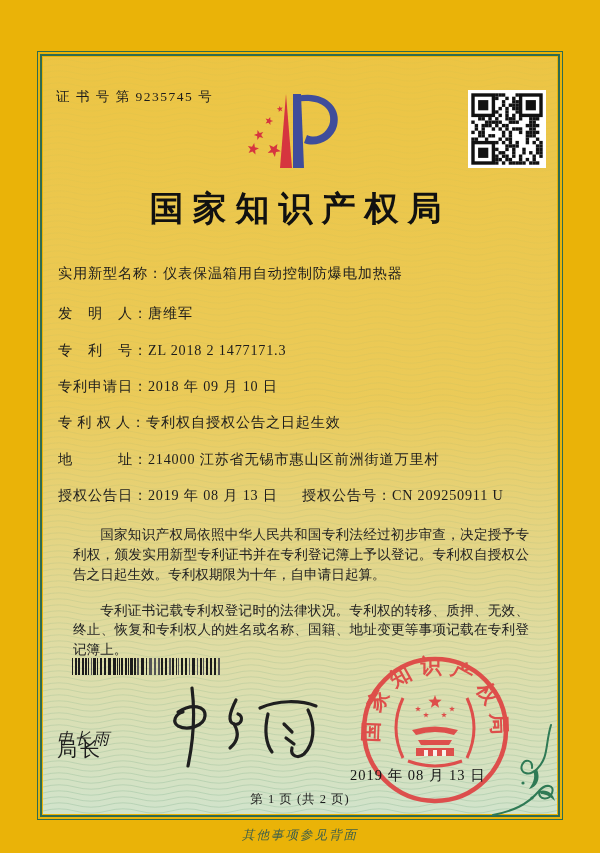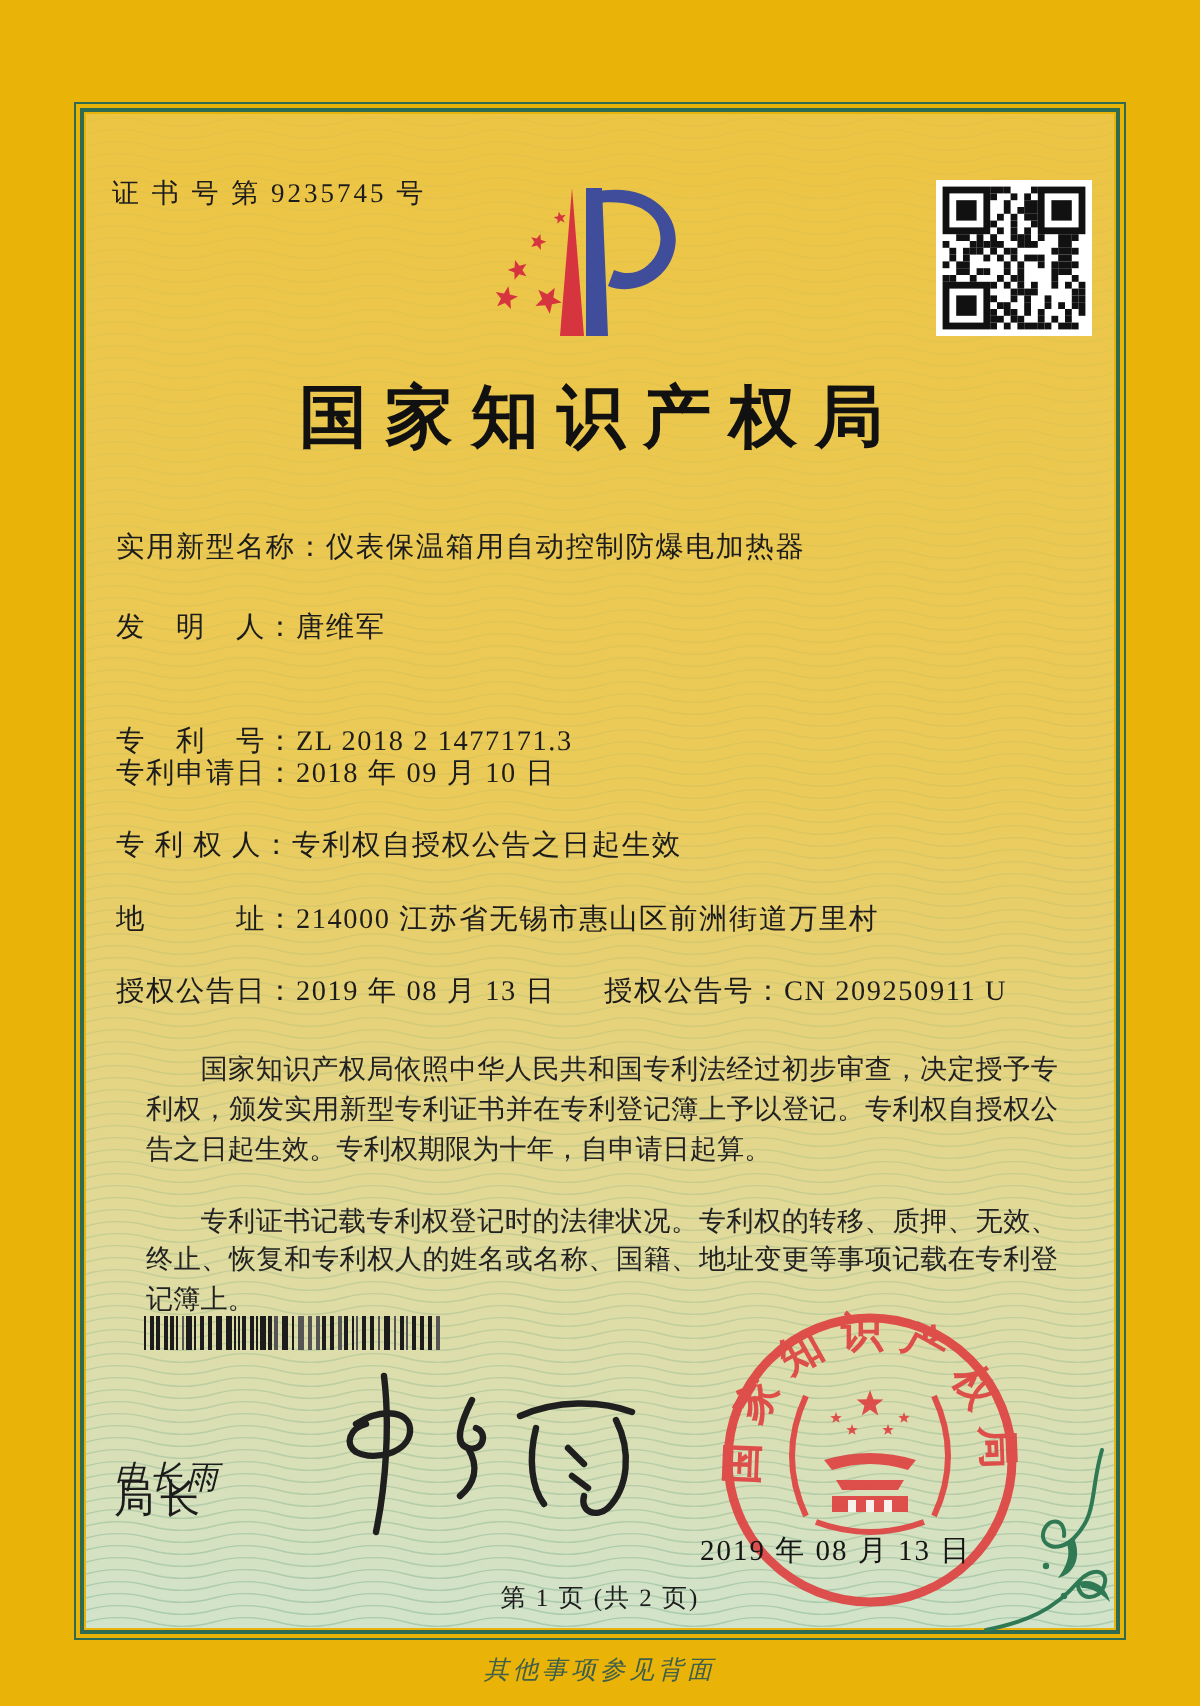--- a/index.html
+++ b/index.html
@@ -339,21 +339,21 @@
     </svg>
 
   <div class="abs title">国家知识产权局</div>
 
   <div class="abs row" style="top:264px;">
     <span class="lbl">实用新型名称：</span><span>仪表保温箱用自动控制防爆电加热器</span>
   </div>
   <div class="abs row" style="top:304px;">
     <span class="lbl">发　明　人：</span><span>唐维军</span>
   </div>
-  <div class="abs row" style="top:341px;margin-top:20px;">
+  <div class="abs row" style="top:341px;">
     <span class="lbl">专　利　号：</span><span>ZL 2018 2 1477171.3</span>
   </div>
   <div class="abs row" style="top:377px;">
     <span class="lbl">专利申请日：</span><span>2018 年 09 月 10 日</span>
   </div>
   <div class="abs row" style="top:413px;">
     <span class="lbl">专 利 权 人：</span><span>专利权自授权公告之日起生效</span>
   </div>
   <div class="abs row" style="top:450px;">
     <span class="lbl">地　　　址：</span><span>214000 江苏省无锡市惠山区前洲街道万里村</span>

